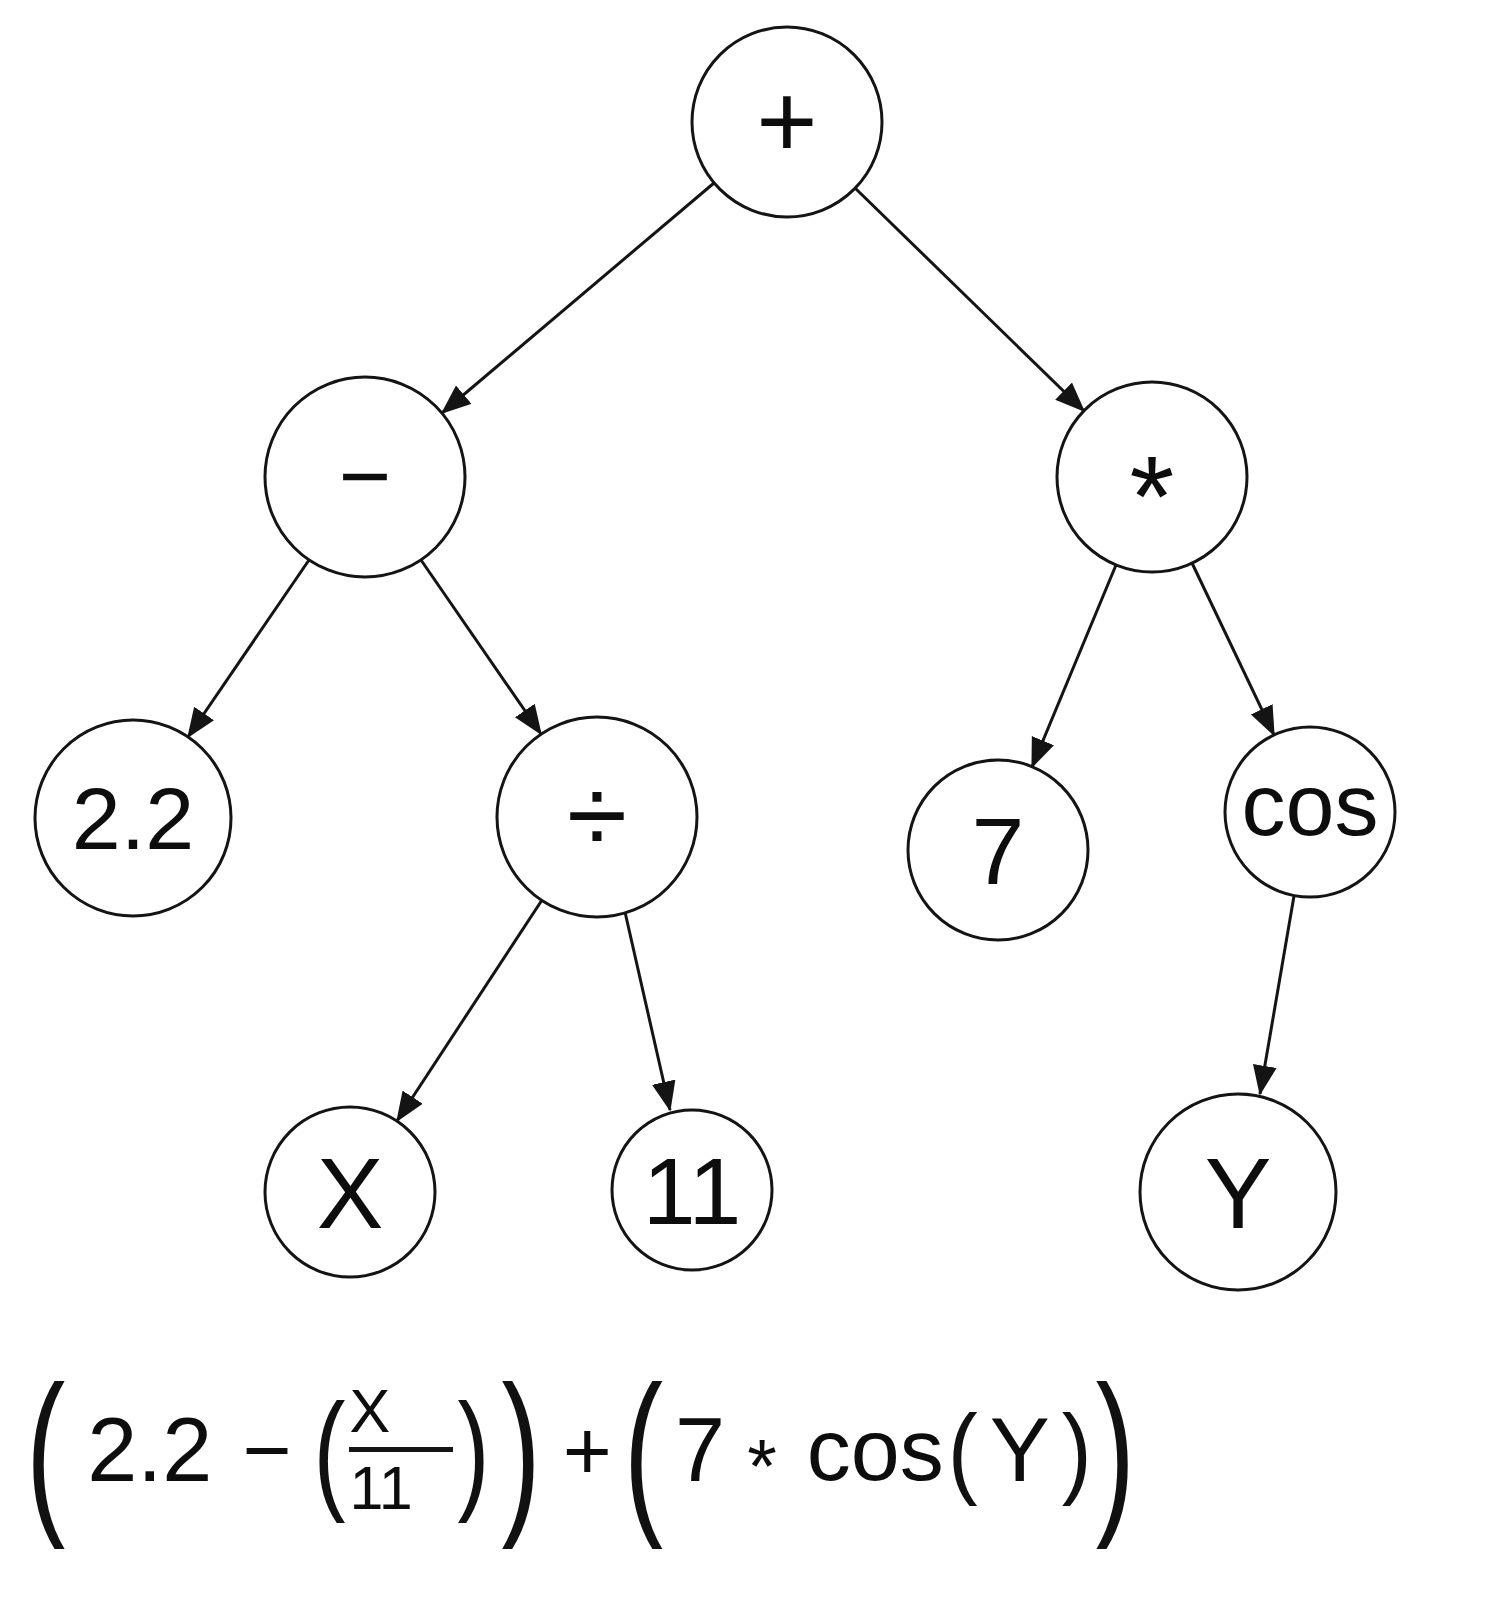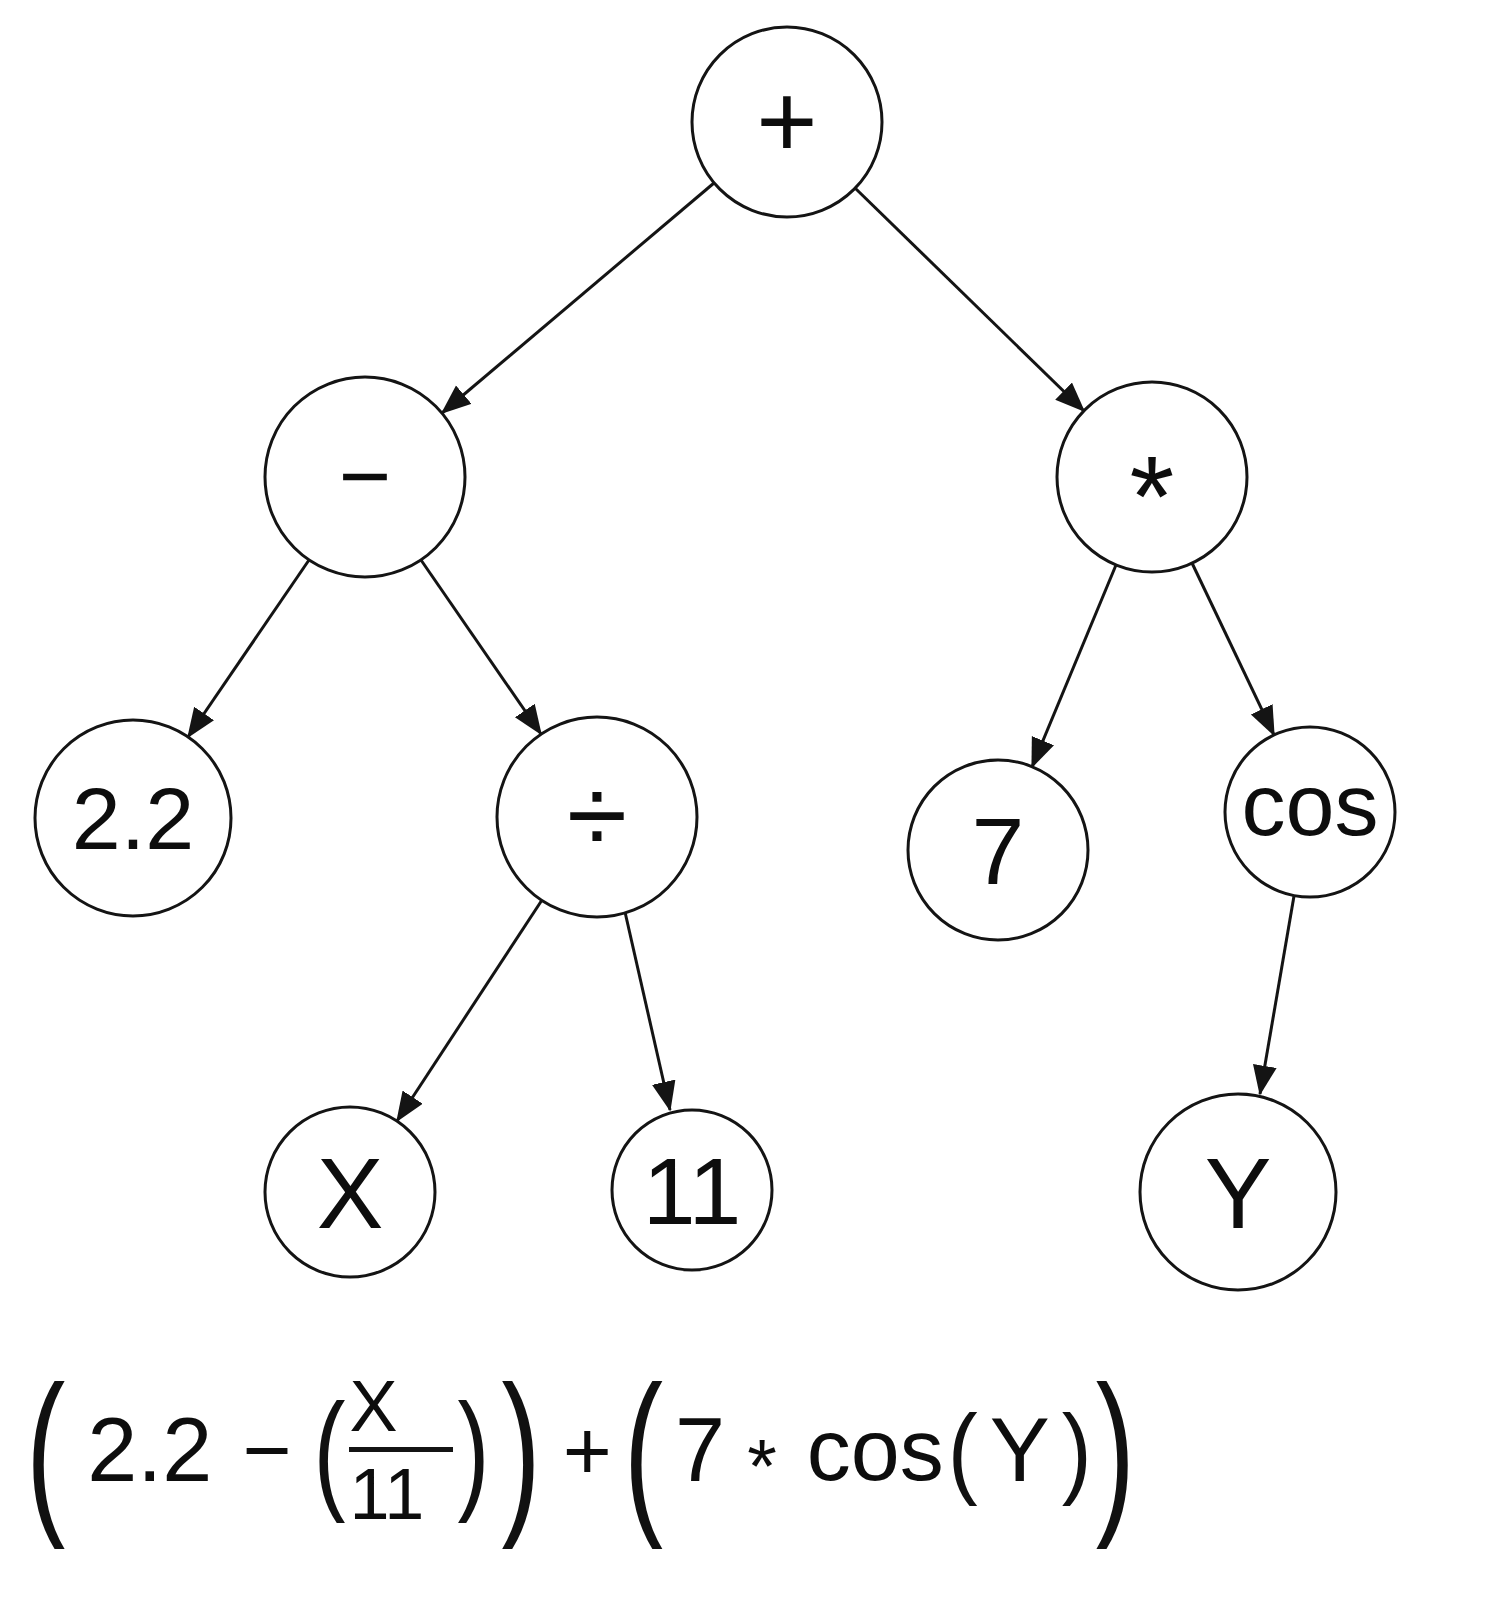--- a/index.html
+++ b/index.html
@@ -53,21 +53,21 @@
   .p2 { font-size: 96px;  transform: scaleY(1.38); }
   .p3 { font-size: 90px;  transform: scaleY(1.12); }
   .num { font-size: 90px; }
   .op  { font-size: 84px; }
   .fn  { font-size: 88px; }
   .ast { font-size: 76px; transform: translateY(16px); }
   .frac {
     display: inline-flex;
     flex-direction: column;
     align-items: center;
-    font-size: 72px;
+    font-size: 61px;
     line-height: 0.95;
   }
   .frac .bar {
     display: block;
     height: 5px;
     background: #141414;
     width: 100%;
     min-width: 104px;
     margin: 5px 0 6px 0;
   }

